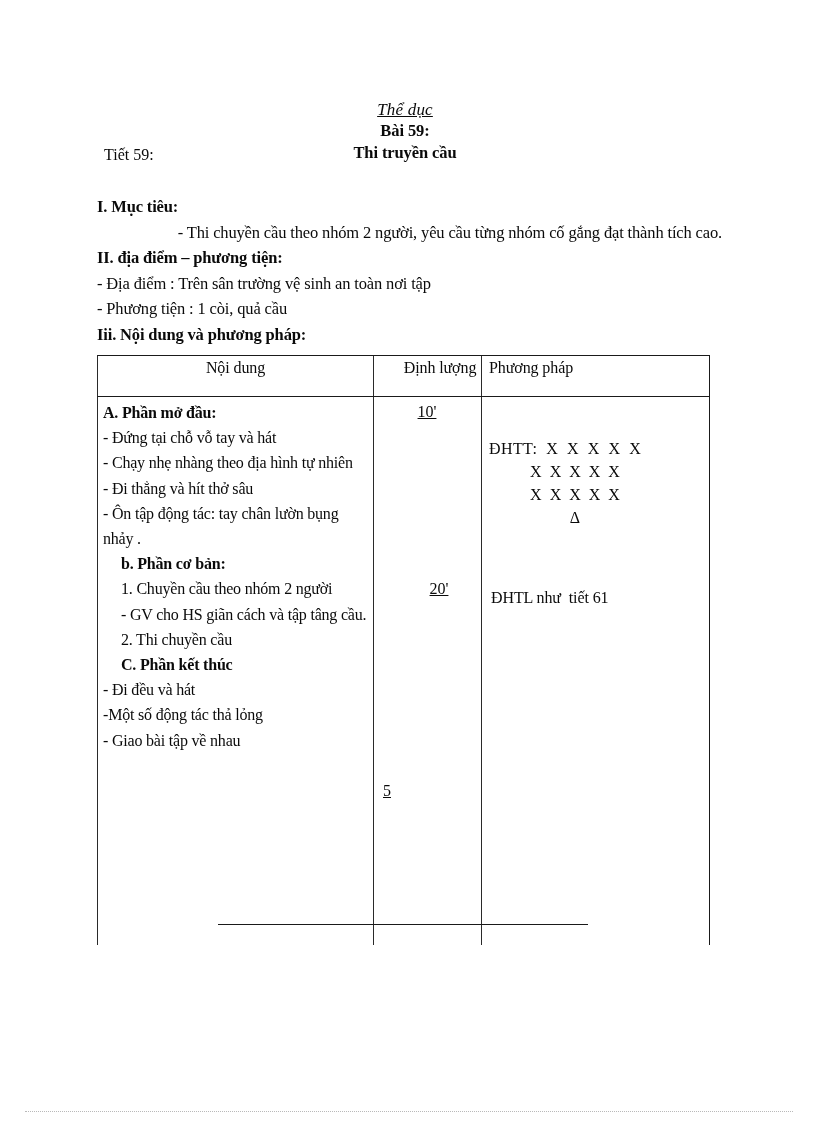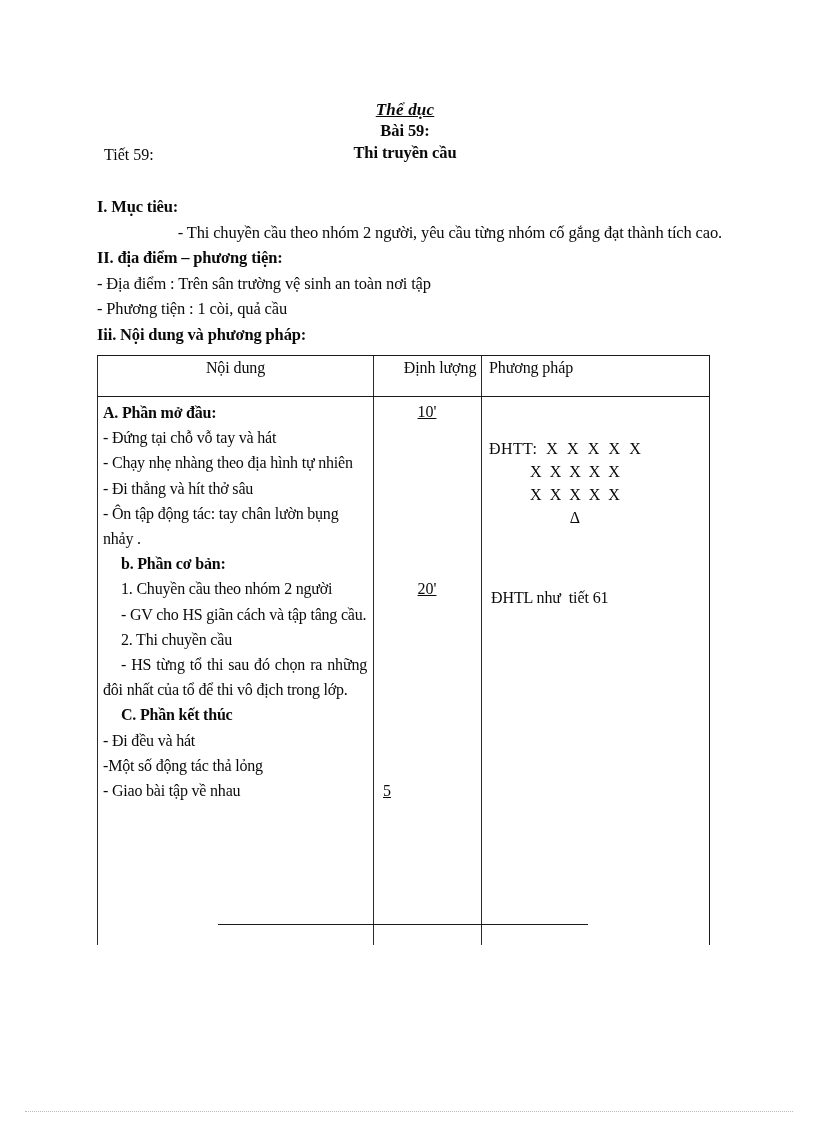--- a/index.html
+++ b/index.html
@@ -33,21 +33,21 @@
     height: 80px;
   }
   .title-stack {
     position: absolute;
     left: 0;
     top: 0;
     width: 616px;
     text-align: center;
   }
   .doc-title {
-    font-weight: bold;
+    font-weight: normal;
     font-style: italic;
     font-size: 17px;
     text-decoration: underline;
     letter-spacing: 0.2px;
     line-height: 20px;
   }
   .lesson-no {
     font-weight: bold;
     font-size: 16.5px;
     line-height: 21px;
@@ -267,31 +267,30 @@
         <div class="ln bold">A. Phần mở đầu:</div>
         <div class="ln">- Đứng tại chỗ vỗ tay và hát</div>
         <div class="ln">- Chạy nhẹ nhàng theo địa hình tự nhiên</div>
         <div class="ln">- Đi thẳng và hít thở sâu</div>
         <div class="ln">- Ôn tập động tác: tay chân lườn bụng nhảy .</div>
 
         <div class="ln bold indent">b. Phần cơ bản:</div>
         <div class="ln just indent">1. Chuyền cầu theo nhóm 2 người</div>
         <div class="ln just indent">- GV cho HS giãn cách và tập tâng cầu.</div>
         <div class="ln indent">2. Thi chuyền cầu</div>
-        <div class="ln just indent">- HS từng tổ thi sau đó chọn ra những đôi nhất của tổ để thi vô địch trong lớp.</div>
 
         <div class="ln bold indent">C. Phần kết thúc</div>
         <div class="ln">- Đi đều và hát</div>
         <div class="ln">-Một số động tác thả lỏng</div>
         <div class="ln">- Giao bài tập về nhau</div>
       </div>
 
       <div class="col2">
         <div class="qty centered" style="top:4px;">10'</div>
-        <div class="qty centered" style="top:181px;">20'</div>
+        <div class="qty centered" style="top:181px;padding-left:12px;">20'</div>
         <div class="qty lefted" style="top:383px;">5</div>
       </div>
 
       <div class="col3">
         <div class="formation">
           <div class="frow"><span>ĐHTT:</span>&nbsp; <span>X  X  X  X  X</span></div>
           <div class="frow tri">X  X  X  X  X</div>
           <div class="frow tri">X  X  X  X  X</div>
           <div class="frow tri">Δ</div>
         </div>

